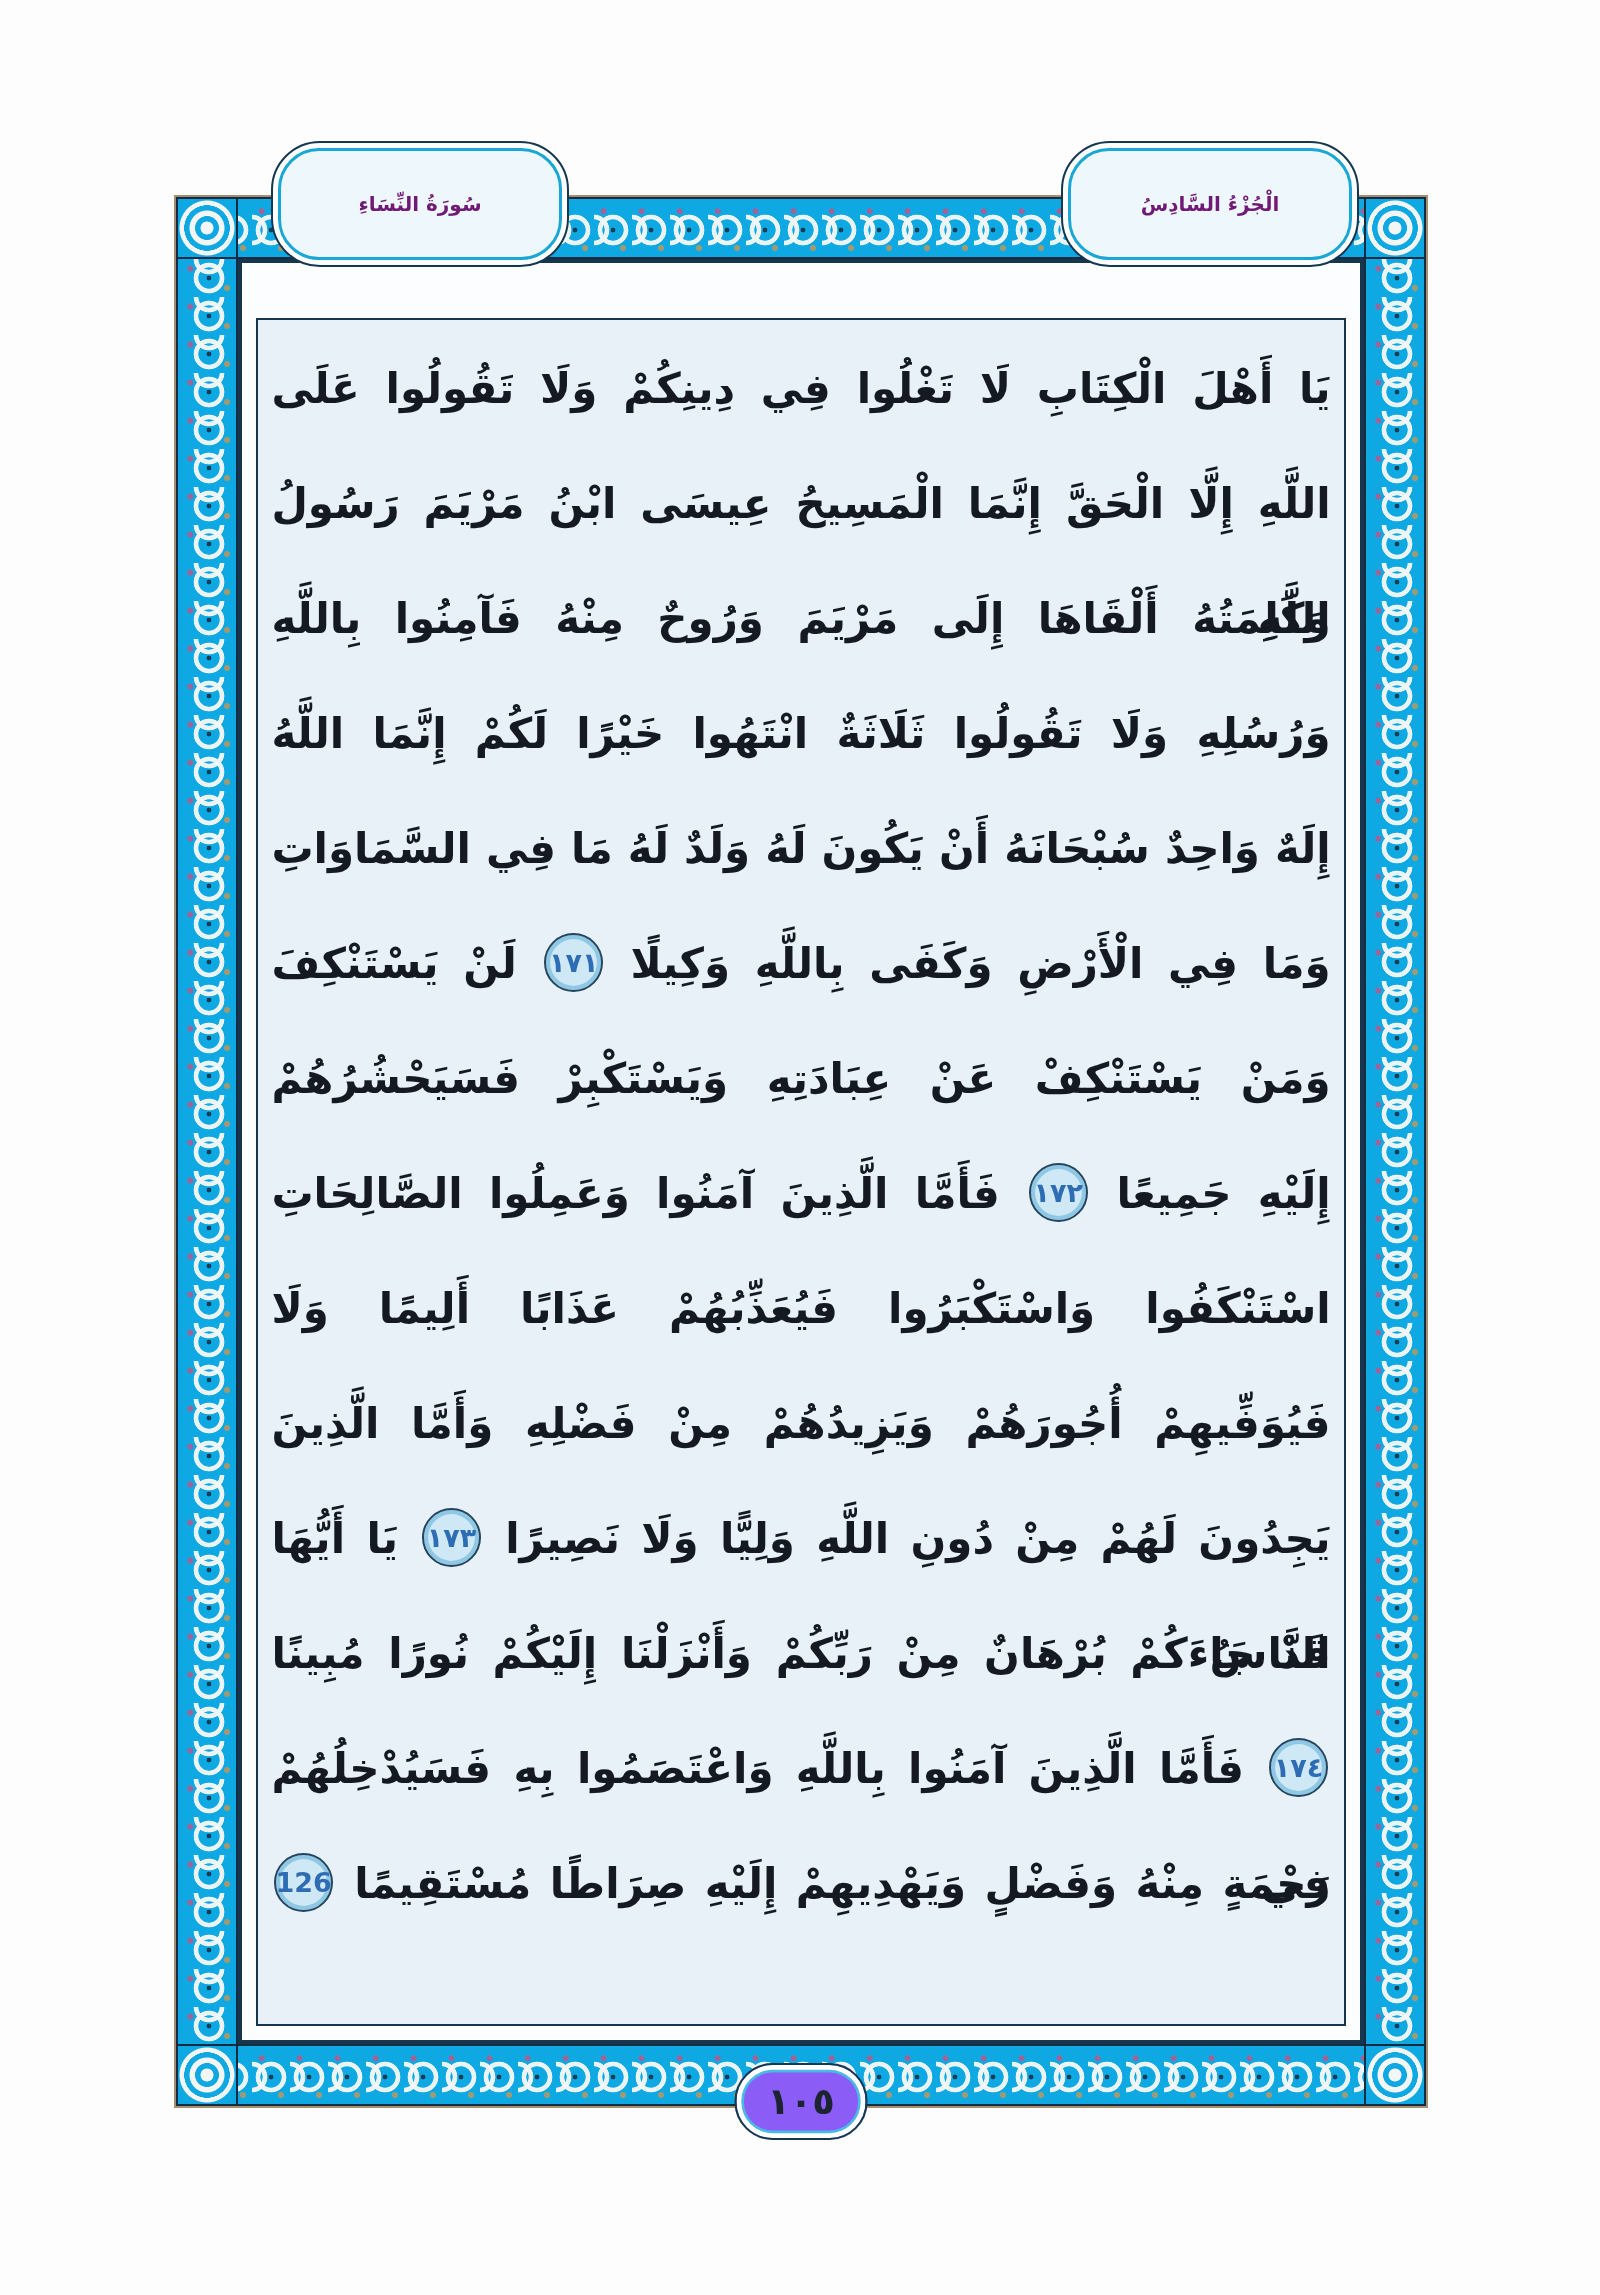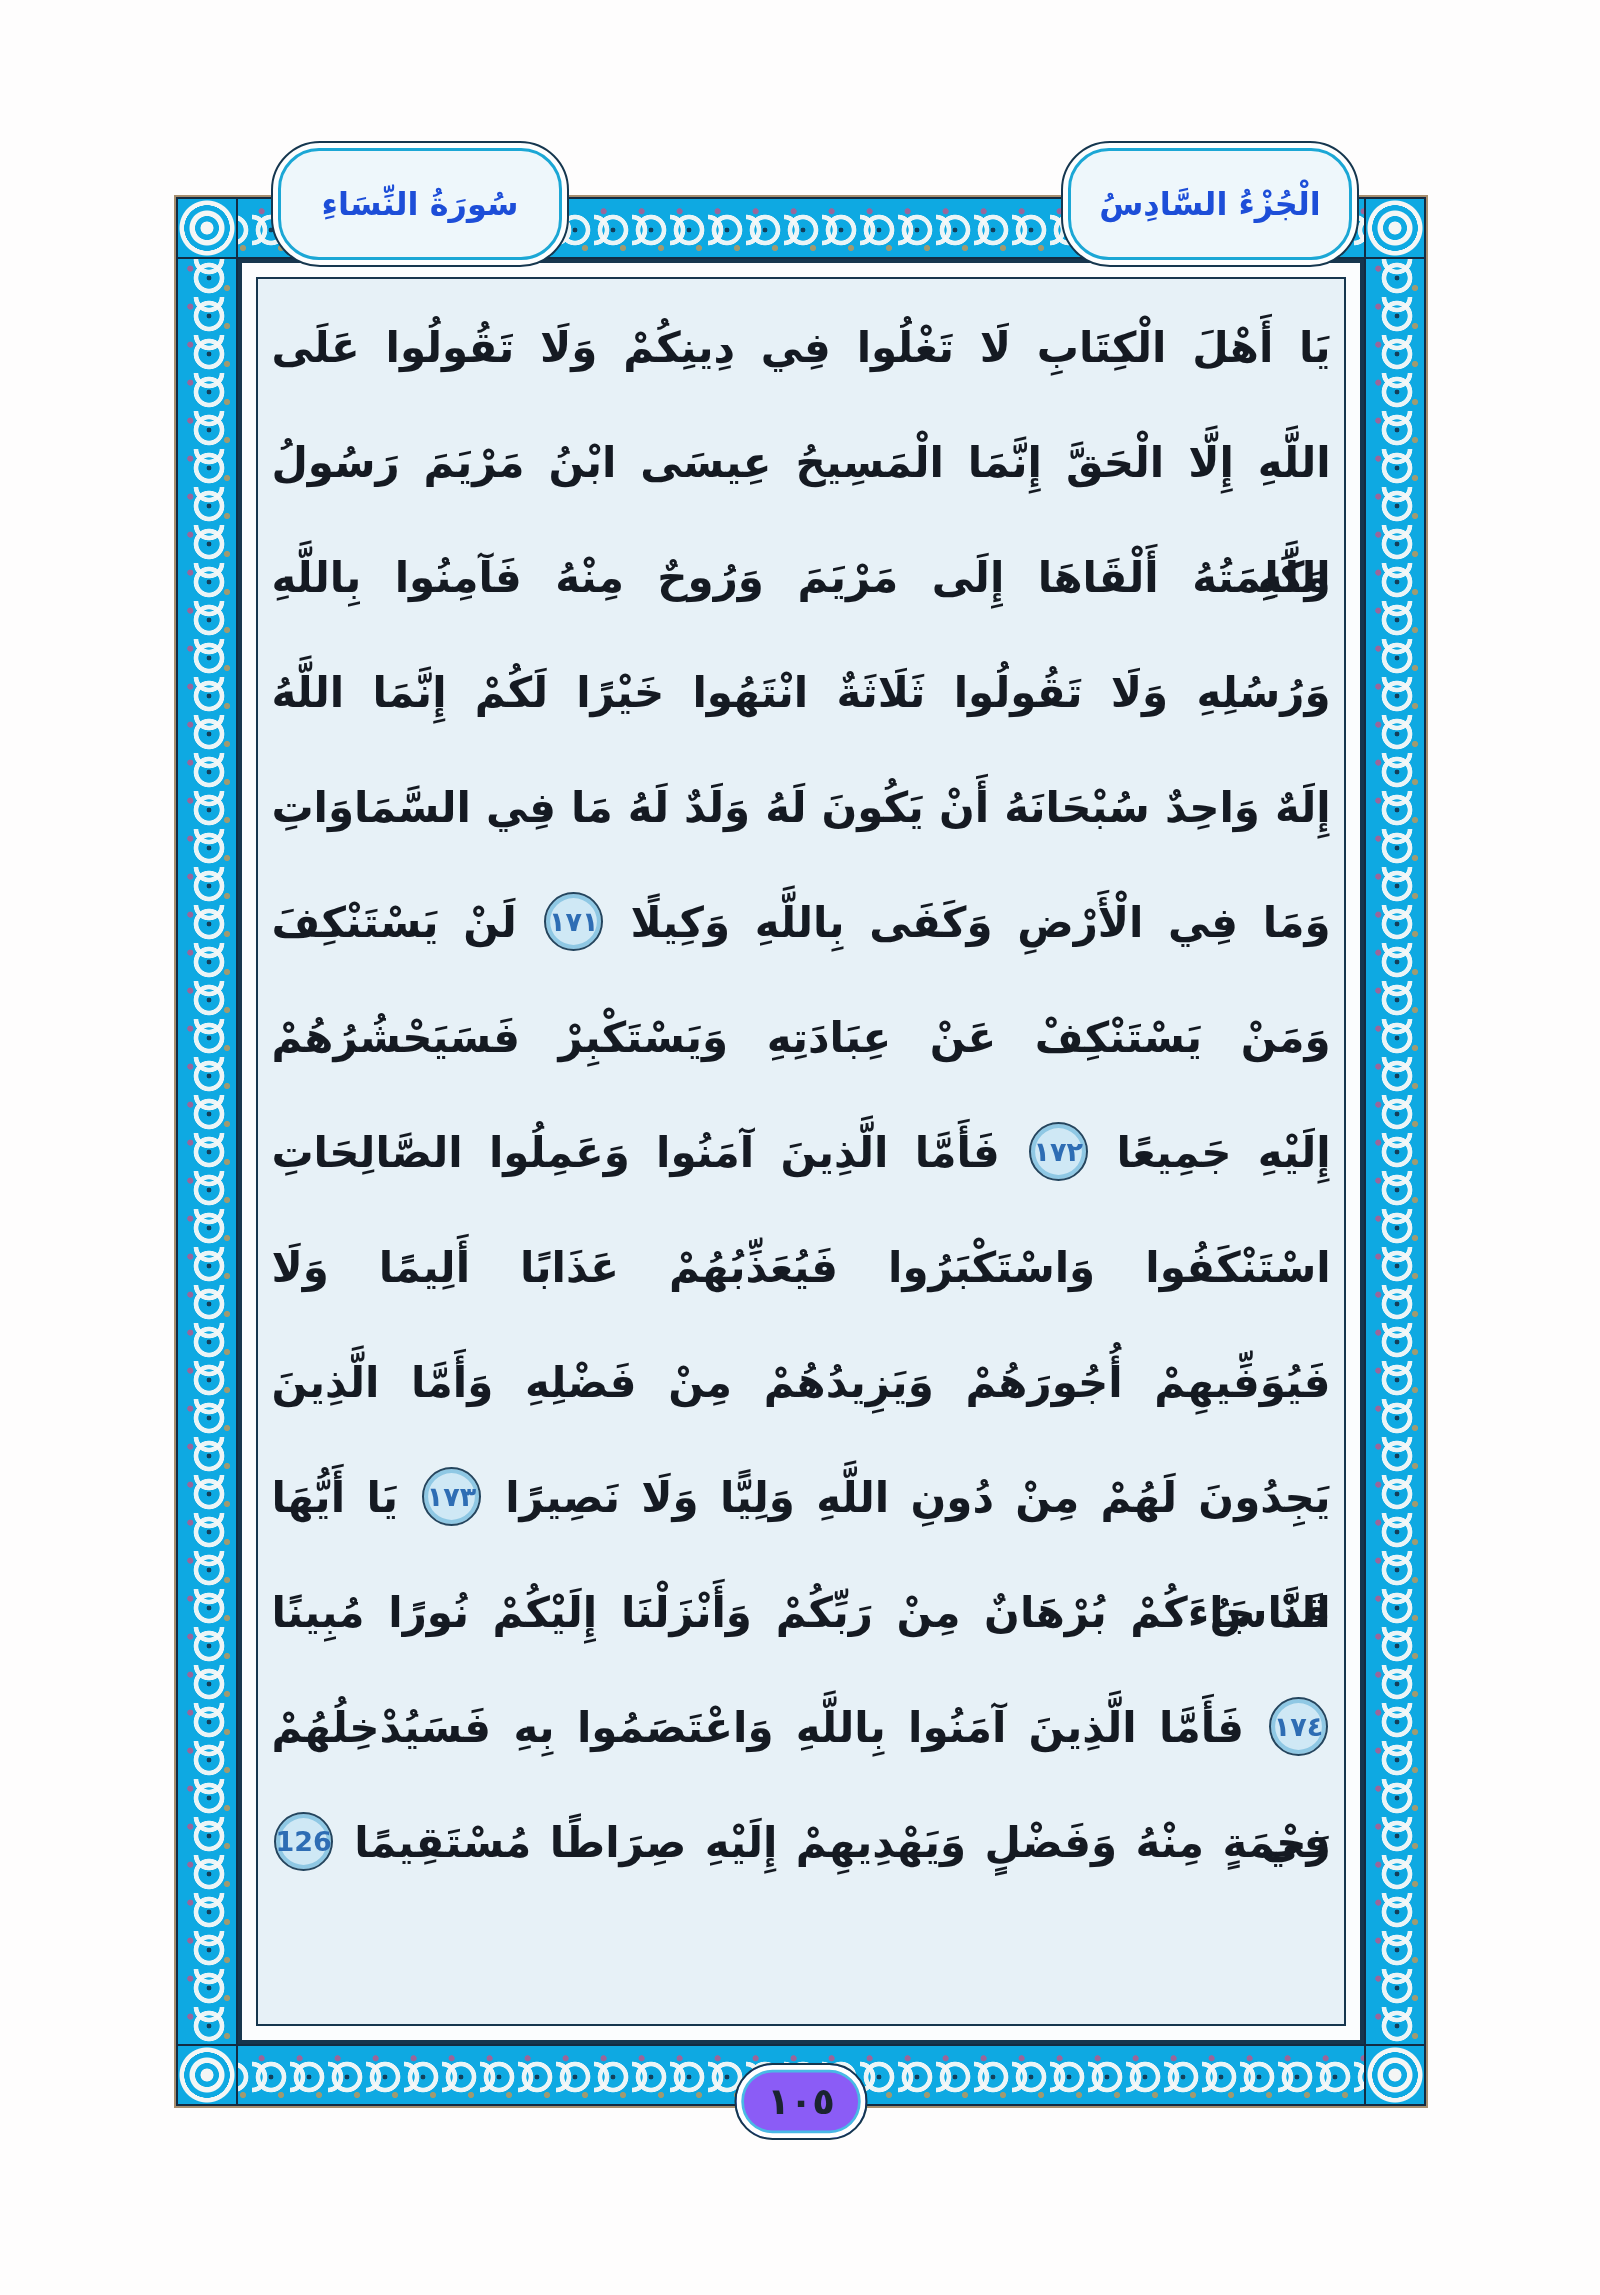--- a/index.html
+++ b/index.html
@@ -46,36 +46,37 @@
   .corner-bl{left:0;bottom:0;} .corner-br{right:0;bottom:0;}
 
   
   .inner-rule{
     position:absolute;inset:62px;z-index:2;background:#fbfdfe;
     border:4.1px solid #16364e;box-sizing:border-box;
   }
   .content{
     position:absolute;inset:13.7px;border:2.7px solid #16364e;box-sizing:border-box;
     background:#e7f1f7;
+    margin-top:41px;
   }
 
   
   .tab{
     position:absolute;top:-56px;height:126px;width:298px;z-index:4;
     background:#fdfefe;border:2.7px solid #15374f;border-radius:49px;
     box-sizing:border-box;padding:4.8px;
   }
   .tab-inner{
     width:100%;height:100%;box-sizing:border-box;
     border:3.4px solid #1ba7d5;border-radius:41px;background:#eef7fb;
     display:flex;align-items:center;justify-content:center;
   }
   .tab-surah{left:95px;}
   .tab-juz{right:67px;}
-  .tab-label{font-size:32px;font-weight:bold;color:#1d4ed8;white-space:nowrap;}
+  .tab-label{font-size:20px;font-weight:bold;color:#701a75;white-space:nowrap;}
 
   
   .text-area{position:absolute;inset:11px 13.7px;direction:rtl;z-index:3;}
   .line{
     height:115px;line-height:115px;overflow:visible;
     text-align:justify;text-align-last:justify;
     font-size:42px;font-weight:bold;color:#151a22;
   }
   .seg{white-space:normal;}
   .ayah-marker{

